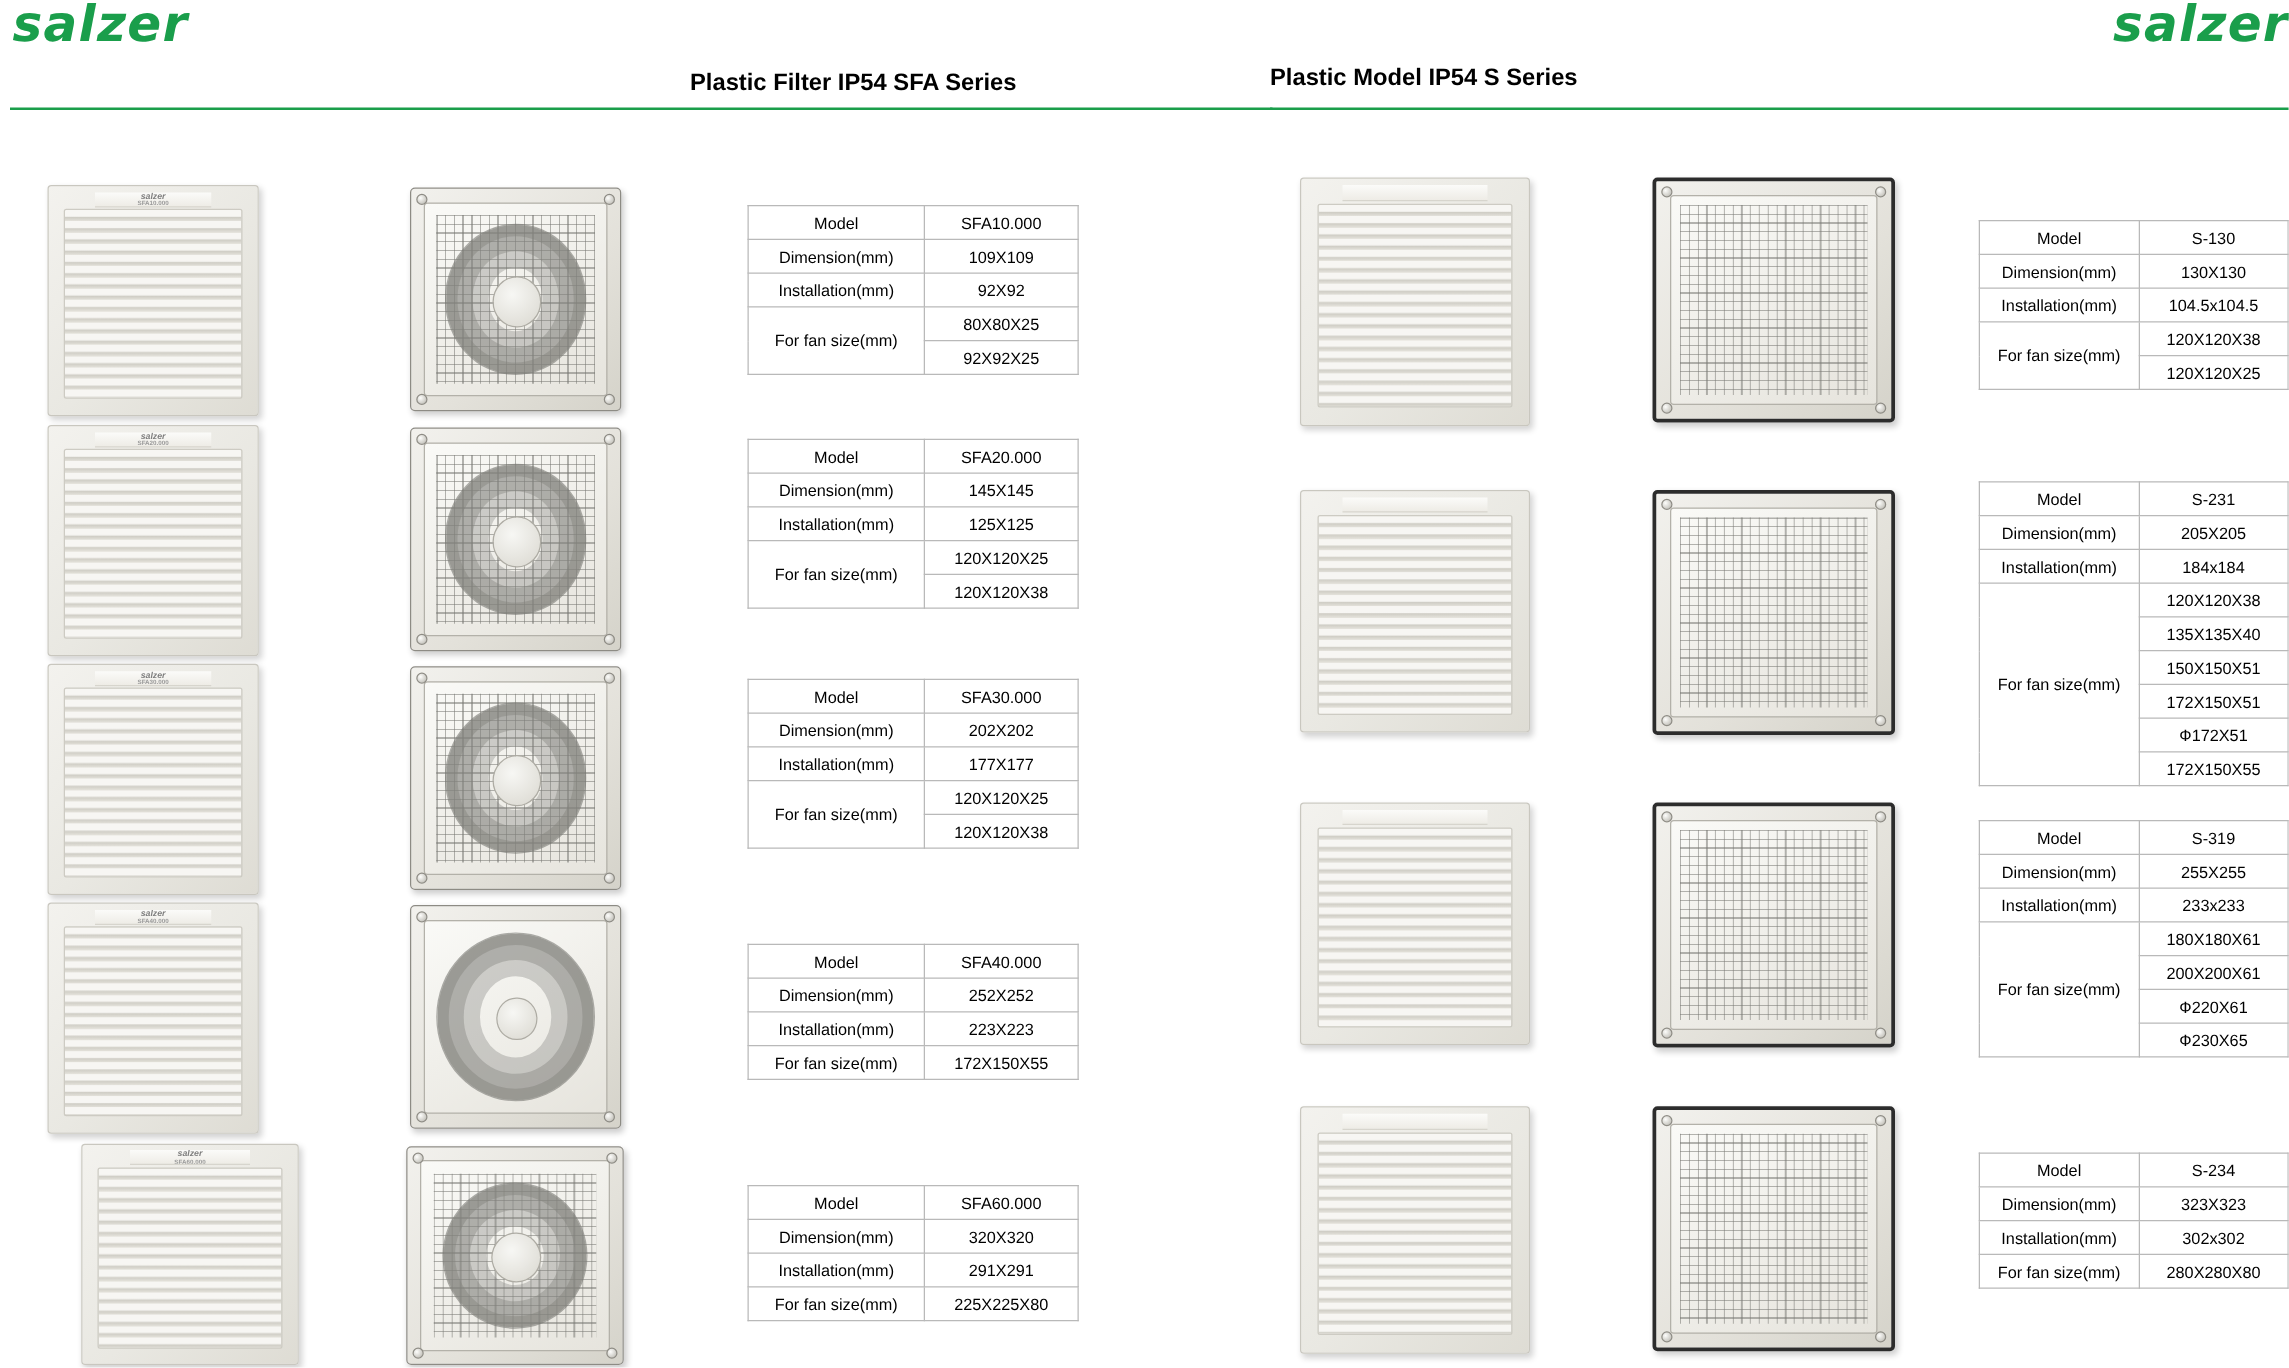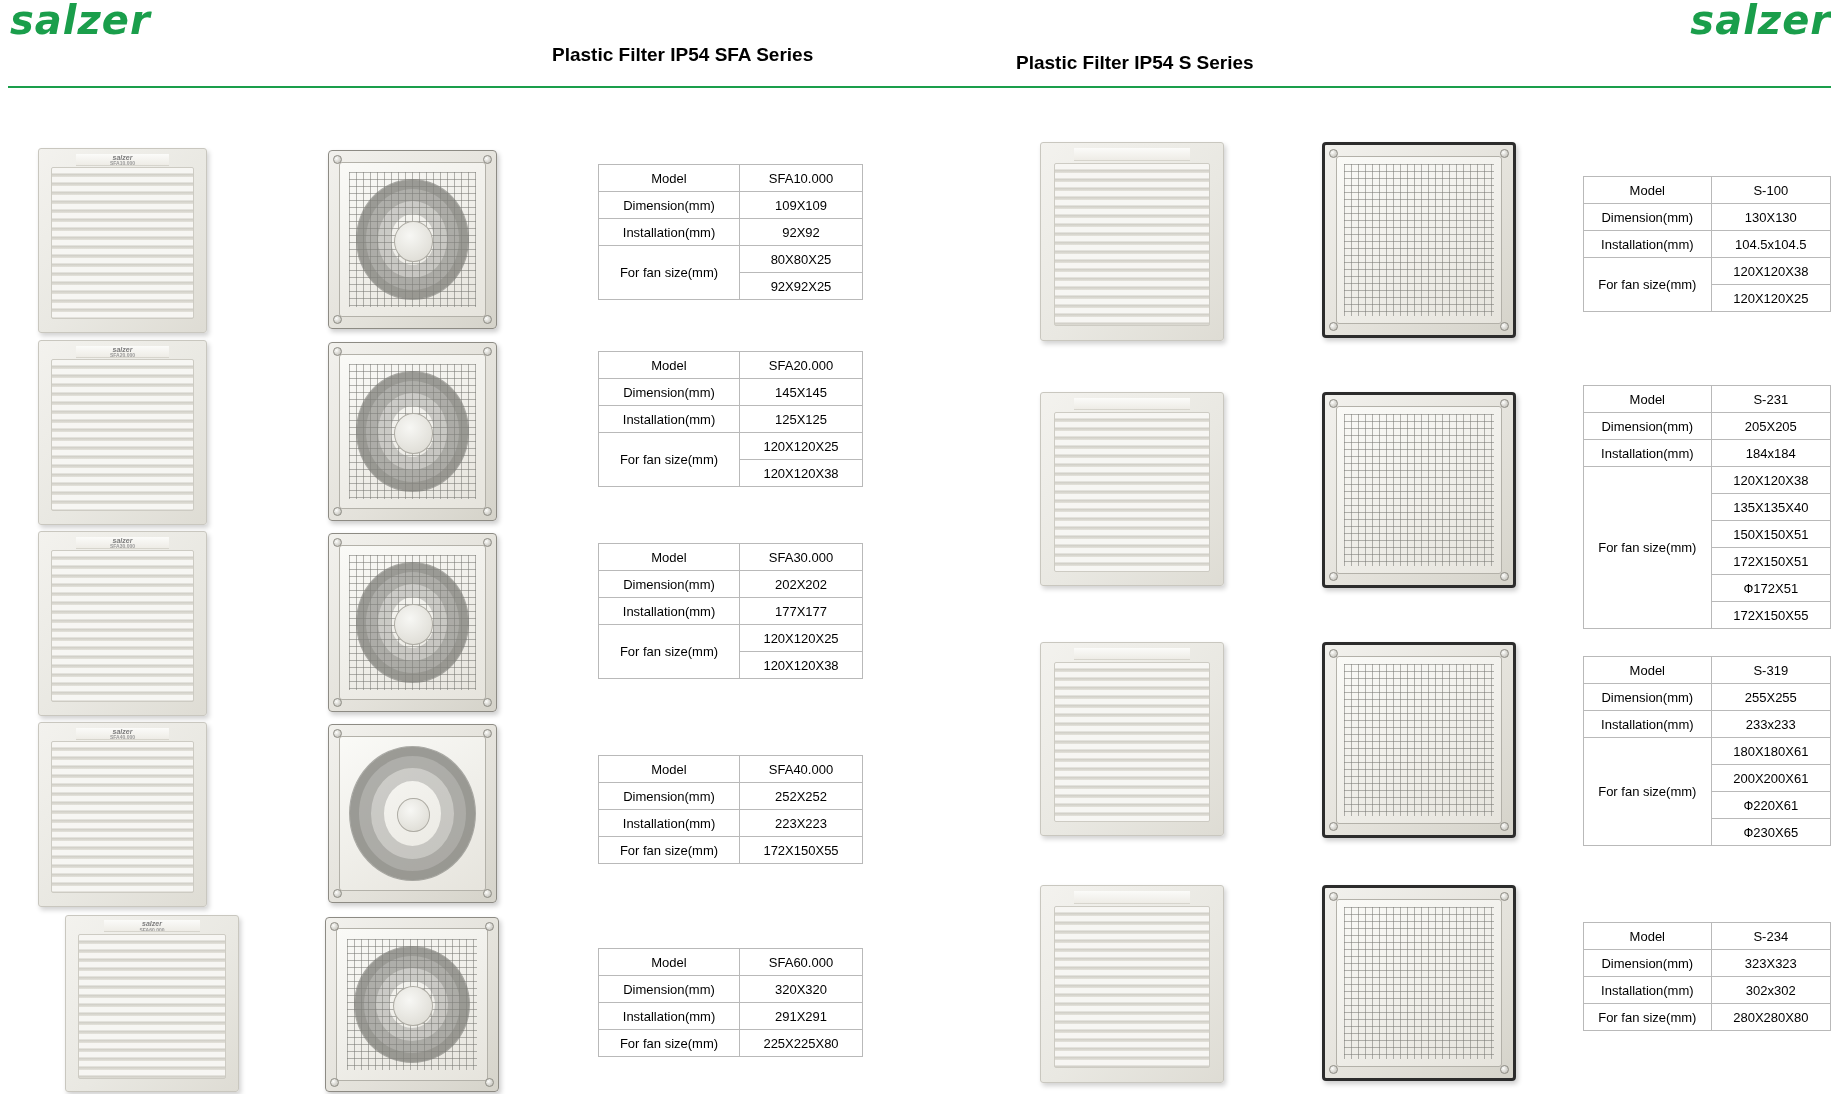--- a/index.html
+++ b/index.html
@@ -36,21 +36,21 @@
   .logo-left { left: 10px; top: 0px; }
   .logo-right { right: 0px; top: 0px; }
 
   
   .col-title {
     position: absolute;
     font-size: 19px;
     font-weight: bold;
     color: #000;
   }
-  .title-left  { left: 552px; top: 44px; }
+  .title-left  { left: 552px; top: 56px; }
   .title-right { left: 1016px; top: 52px; }
 
   .rule {
     position: absolute;
     height: 2px;
     background: #1a9e4b;
   }
   .rule-left  { left: 8px;  top: 86px; width: 1010px; }
   .rule-right { left: 1016px; top: 86px; width: 815px; }
 
@@ -181,21 +181,21 @@
 </style>
 </head>
 <body>
 
 <div class="page">
 
   <div class="logo logo-left">salzer</div>
   <div class="logo logo-right">salzer</div>
 
   <div class="col-title title-left">Plastic Filter IP54 SFA Series</div>
-  <div class="col-title title-right">Plastic Filter IP54 S Series</div>
+  <div class="col-title title-right">Plastic Model IP54 S Series</div>
   <div class="rule rule-left"></div>
   <div class="rule rule-right"></div>
 
   <div class="product" style="left:38px; top:148px; width:167px; height:183px;">
     <div class="grille" style="width:100%;height:100%;">
       <div class="brandbar">
         <span>salzer</span>
         <div class="sub">SFA10.000</div>
       </div>
       <div class="inner"></div>
@@ -423,21 +423,21 @@
       <div class="screw tl"></div>
         <div class="screw tr"></div>
       <div class="screw bl"></div>
         <div class="screw br"></div>
     </div>
   </div>
   <table class="spec-table wide" style="left:1583px; top:176px;">
     <tbody>
         <tr>
       <td class="label">Model</td>
-      <td class="value">S-100</td>
+      <td class="value">S-130</td>
     </tr>
     <tr>
       <td class="label">Dimension(mm)</td>
       <td class="value">130X130</td>
     </tr>
     <tr>
       <td class="label">Installation(mm)</td>
       <td class="value">104.5x104.5</td>
     </tr>
     <tr>

